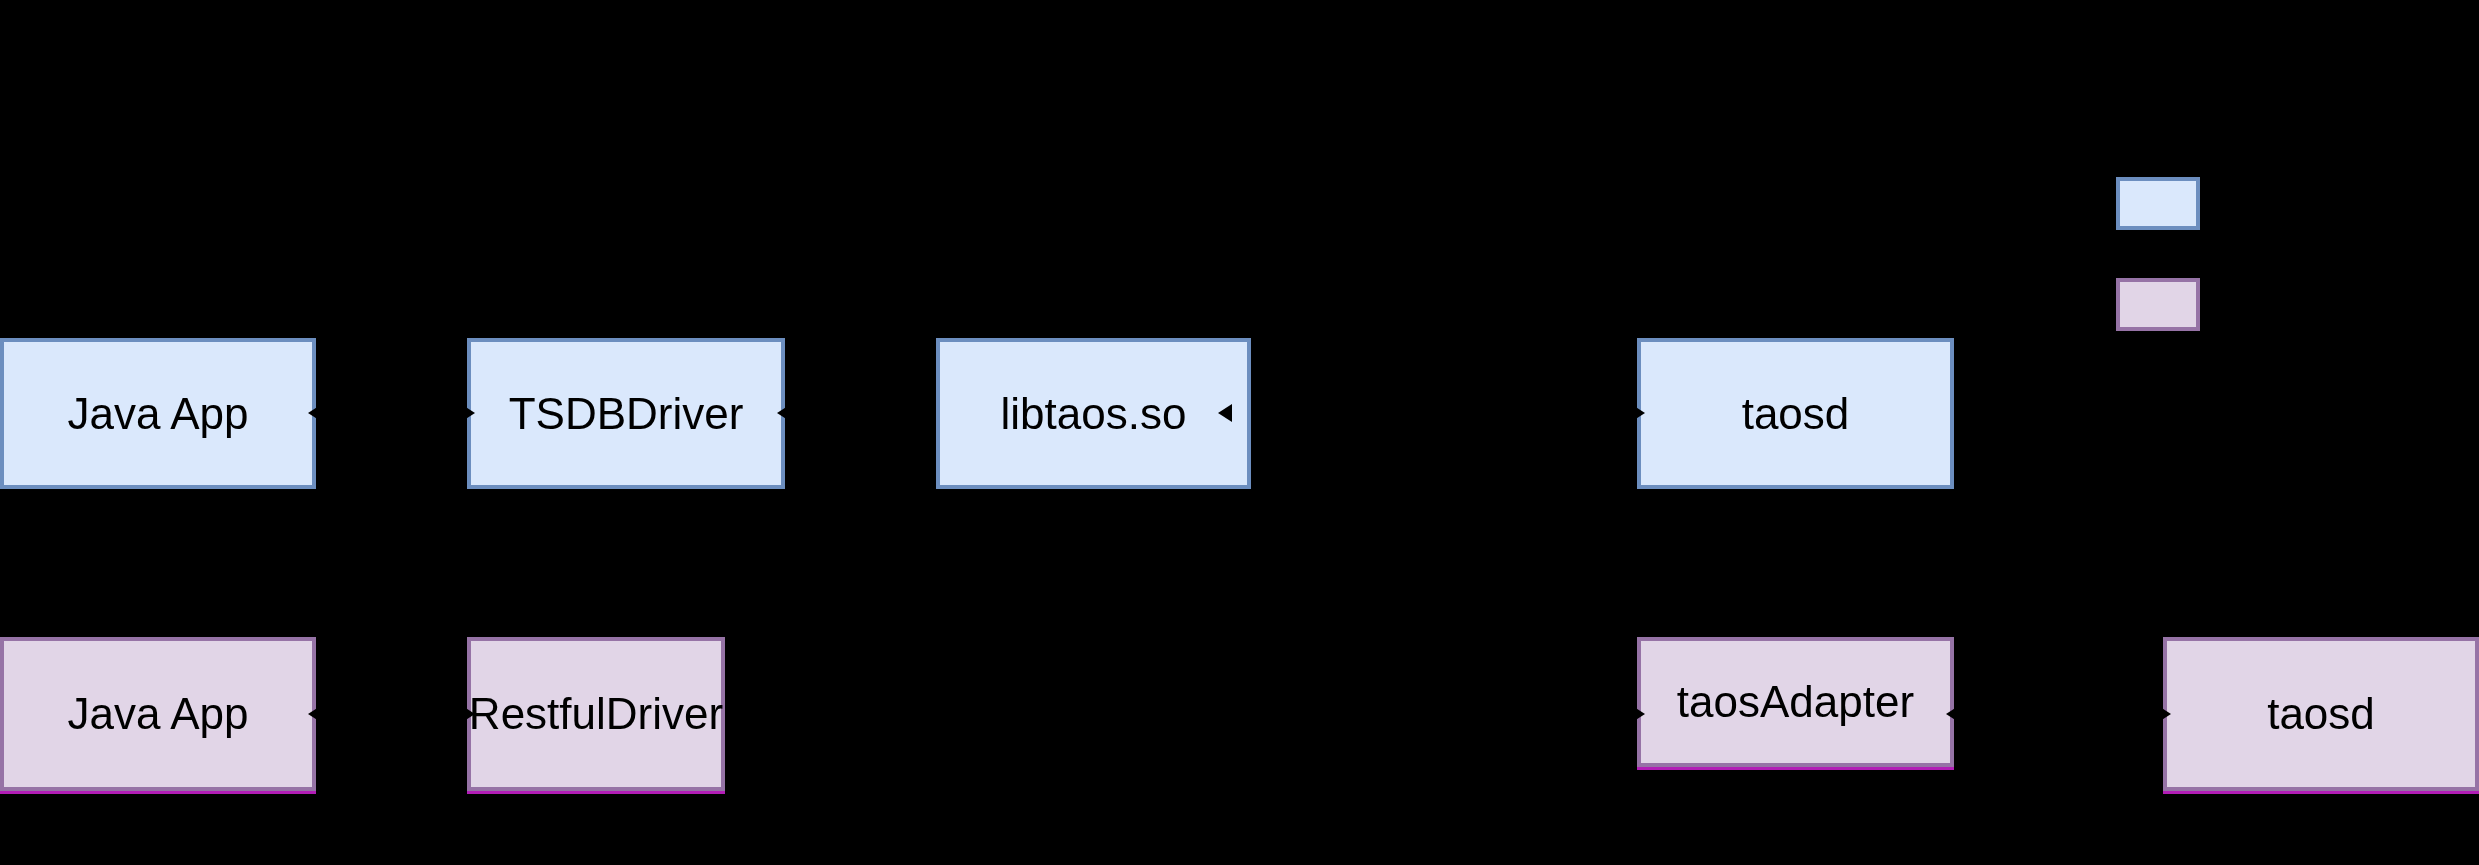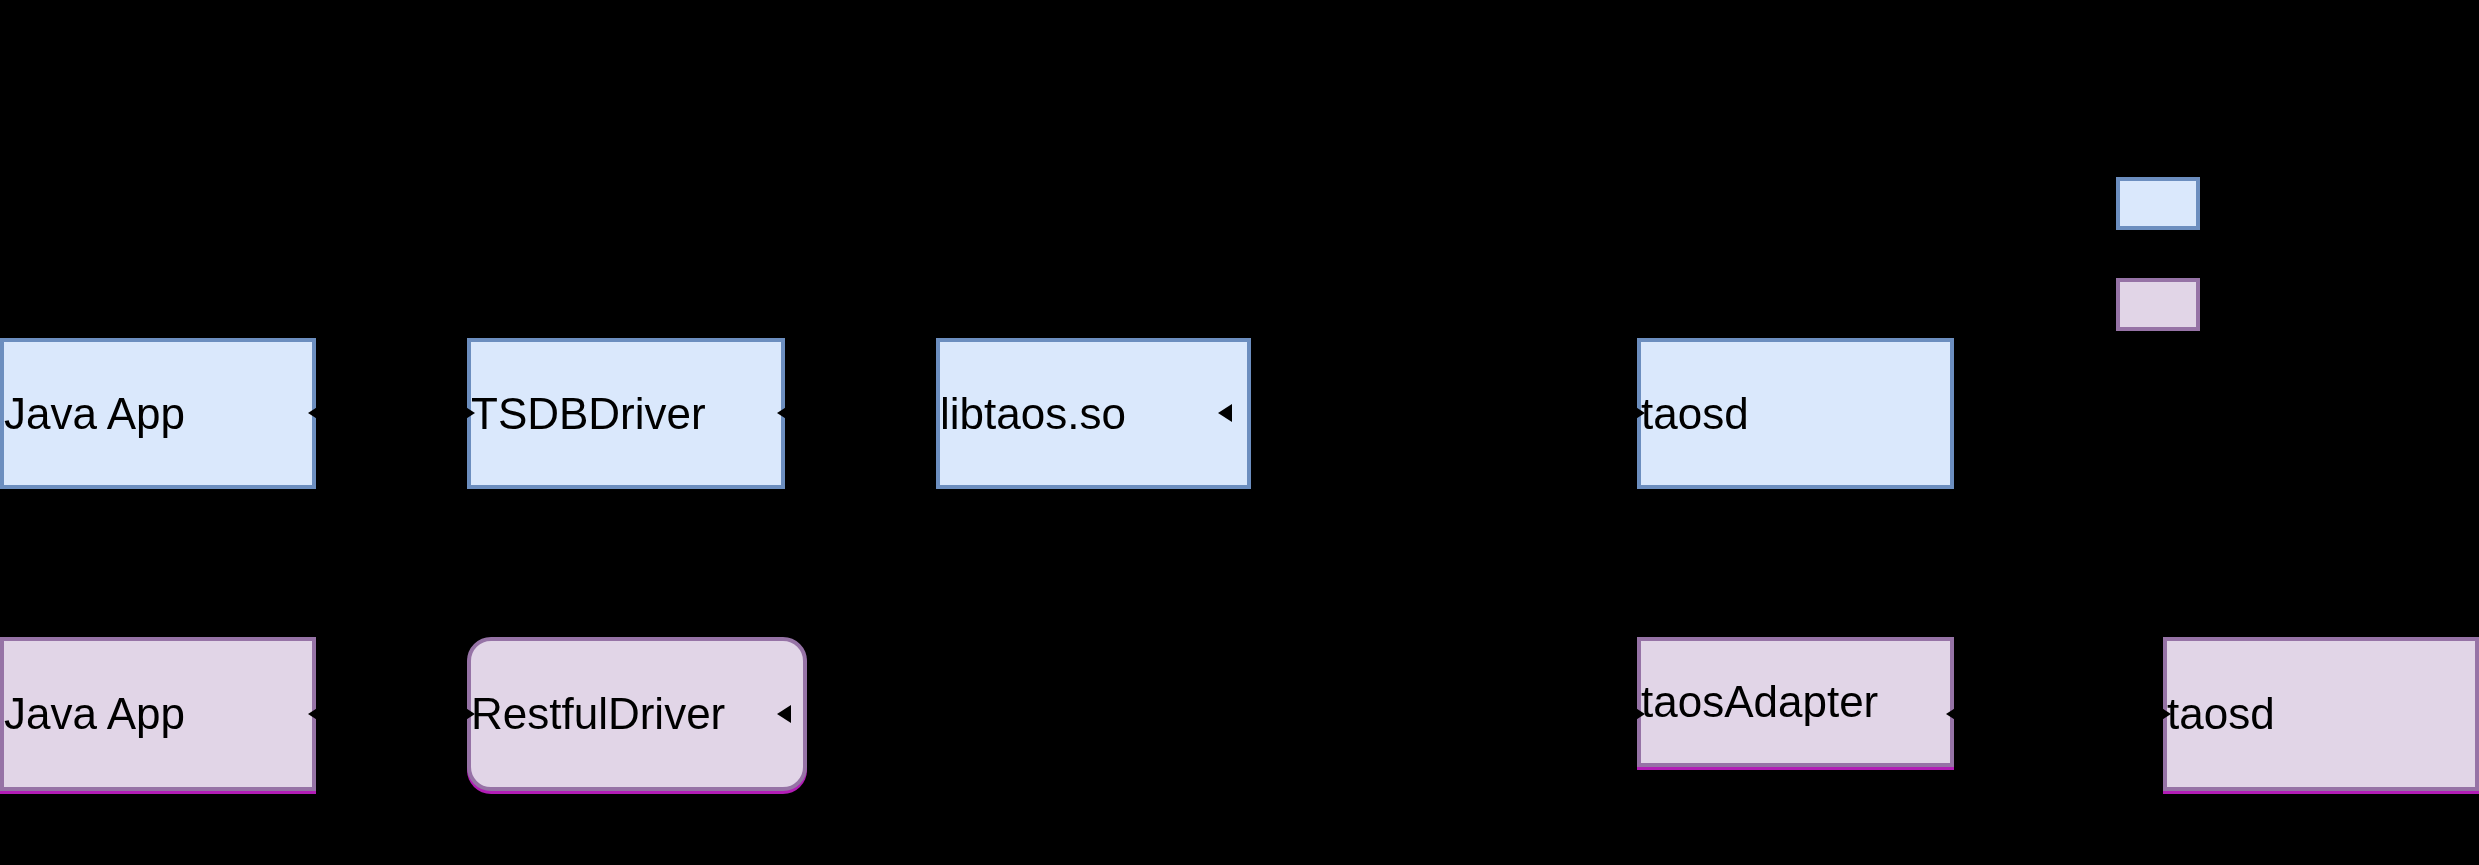--- a/index.html
+++ b/index.html
@@ -13,42 +13,42 @@
     height: 865px;
     background: #000000;
     overflow: hidden;
     font-family: "Liberation Sans", sans-serif;
   }
   .node {
     position: absolute;
     box-sizing: border-box;
     display: flex;
     align-items: center;
-    justify-content: flex-start;
+    justify-content: center;
     font-size: 44px;
     color: #000000;
     border: 4px solid;
     white-space: nowrap;
   }
   .node.blue {
     background: #dae8fc;
     border-color: #6c8ebf;
   }
   .node.purple {
     background: #e1d5e7;
     border-color: #9673a6;
     box-shadow: 0 3px 0 rgba(209, 34, 214, 0.85);
   }
   
   #n-jni-app     { left: 0px;    top: 338px; width: 316px; height: 151px; }
   #n-jni-driver  { left: 467px;  top: 338px; width: 318px; height: 151px; }
   #n-jni-lib     { left: 911px;  top: 338px; width: 315px; height: 151px; margin-left: 25px; }
   #n-jni-taosd   { left: 1637px; top: 338px; width: 317px; height: 151px; }
   #n-rest-app    { left: 0px;    top: 637px; width: 316px; height: 154px; }
-  #n-rest-driver { left: 467px;  top: 637px; width: 340px; height: 154px; border-radius: 24px; }
+  #n-rest-driver { left: 467px;  top: 637px; width: 258px; height: 154px; }
   #n-rest-adapter{ left: 1637px; top: 637px; width: 317px; height: 130px; }
   #n-rest-taosd  { left: 2163px; top: 637px; width: 316px; height: 154px; }
 
   
   .swatch {
     position: absolute;
     box-sizing: border-box;
     width: 84px;
     height: 53px;
     border: 4px solid;

